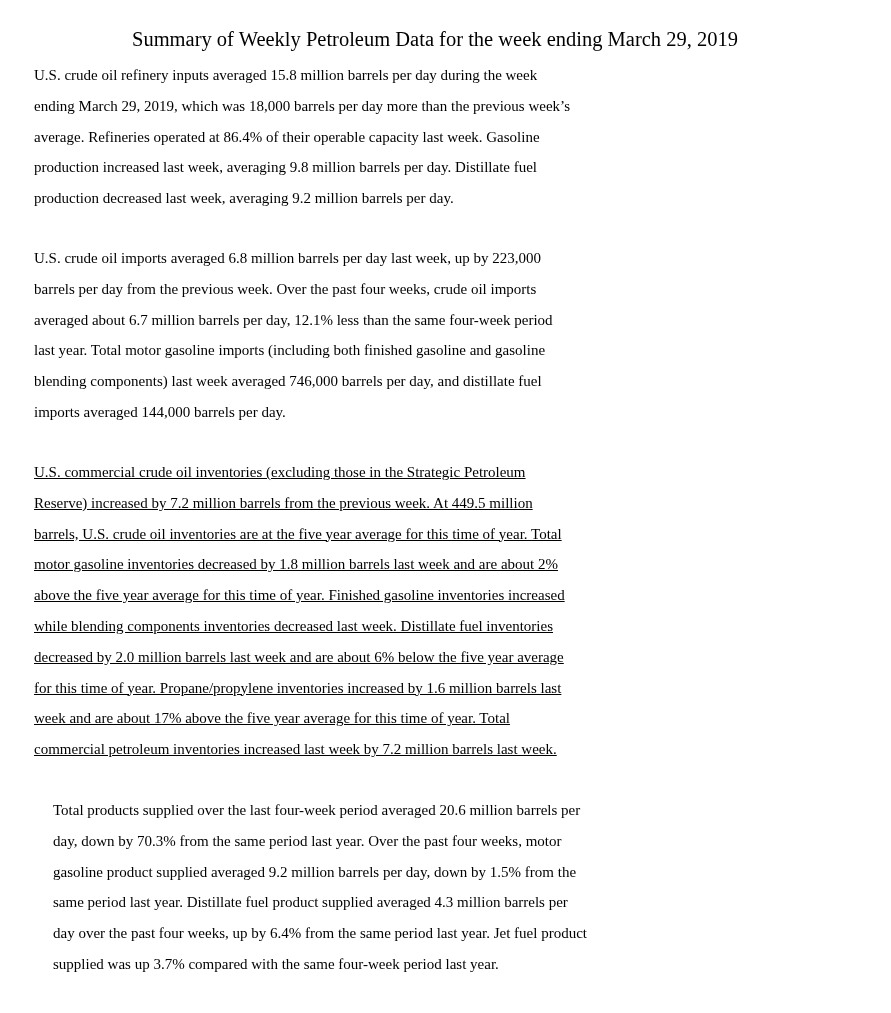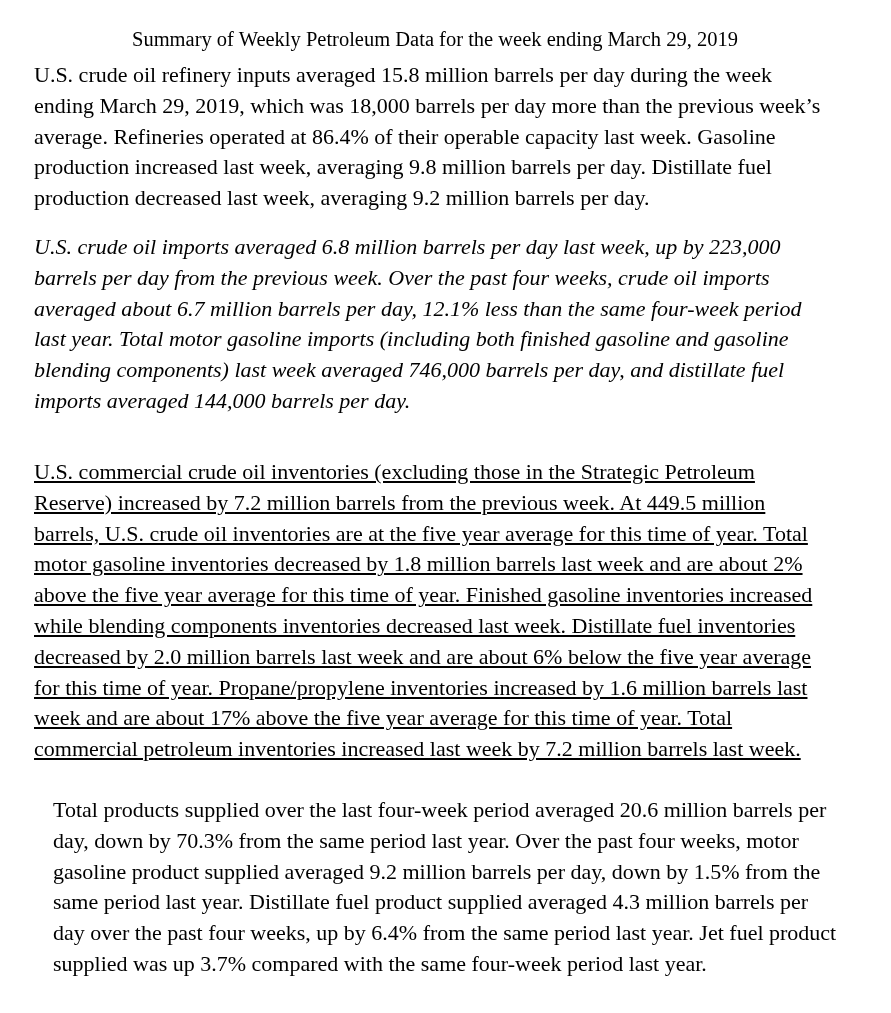--- a/index.html
+++ b/index.html
@@ -23,29 +23,29 @@
       text-align: center;
       font-size: 20.5px;
       line-height: 28px;
       white-space: nowrap;
       margin-top: 16px;
     }
     .para {
       position: absolute;
       left: 34px;
       width: 850px;
-      font-size: 22px;
+      font-size: 15px;
       line-height: 30.8px;
     }
     .line {
       display: block;
       white-space: nowrap;
     }
     #p1 { top: 60px; }
-    #p2 { top: 232px; font-style: italic; }
+    #p2 { top: 243px; }
     #p3 { top: 457px; text-decoration: underline; }
     #p4 { top: 795px; margin-left: 19px; }
   </style>
 </head>
 <body>
 
 <div class="title">Summary of Weekly Petroleum Data for the week ending March 29, 2019</div>
 
 <div class="para" id="p1">
   <span class="line">U.S. crude oil refinery inputs averaged 15.8 million barrels per day during the week</span>

